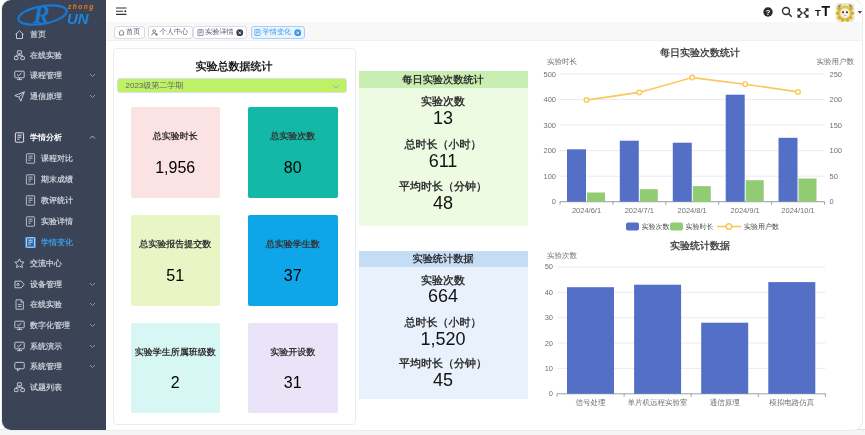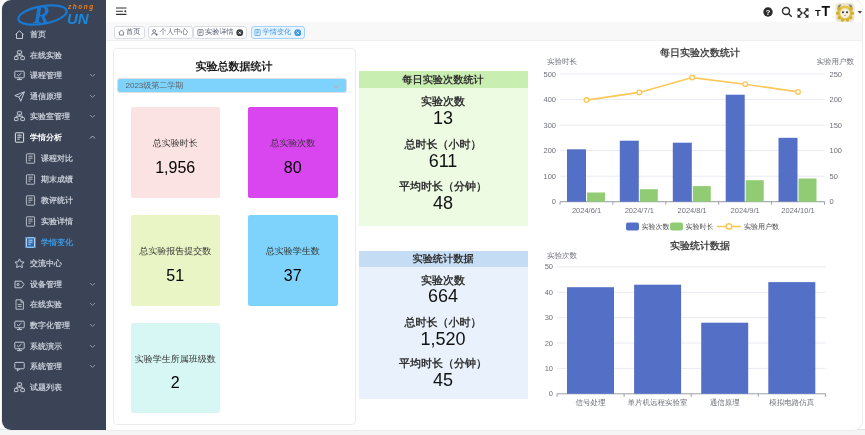--- a/index.html
+++ b/index.html
@@ -21,24 +21,24 @@
 #crumb { position:absolute; left:26px; top:0; height:22px; line-height:22px; font-size:7.2px; color:#303133; font-weight:bold; }
 #crumb .sep { color:#c0c4cc; font-weight:normal; padding:0 4px; font-size:8px; }
 #crumb .lt { color:#97a8be; font-weight:normal; }
 #tabbar { left:104px; top:22px; width:756px; height:19px; background:#f8f8f9; border-bottom:1px solid #eef0f2; }
 .tab { position:absolute; top:4px; height:12.5px; border:1px solid #d8dce5; border-radius:3px; background:#fff; color:#515a6e; font-size:7.2px; padding:0 2.5px; white-space:nowrap; display:inline-flex; align-items:center; }
 .tab svg { display:block; }
 .tab .ctx { padding:0 1.5px; }
 .tab.act { background:#e8f4ff; border-color:#a3d0fd; color:#3e97e0; }
 #card1 { left:110.5px; top:47.5px; width:243px; height:377px; background:#fff; border:1px solid #eaecef; border-radius:4px; }
 #card1 h3 { font-size:11px; color:#1a1a1a; text-align:center; margin-top:10px; font-weight:bold; }
-#sel { position:absolute; left:3px; top:29px; width:230.5px; height:15px; border:1px solid #dcdfe6; border-radius:3px; background:#7dd3fc; color:#5f6368; font-size:8px; line-height:13px; padding-left:8px; }
+#sel { position:absolute; left:3px; top:29px; width:230.5px; height:15px; border:1px solid #dcdfe6; border-radius:3px; background:#bef264; color:#5f6368; font-size:8px; line-height:13px; padding-left:8px; }
 #sel svg { position:absolute; right:6px; top:5px; }
 .tile { position:absolute; width:89.5px; height:90.5px; text-align:center; border-radius:2px; }
-.tile .lb { position:absolute; width:100%; top:30px; font-size:9px; font-weight:normal; color:#333; }
+.tile .lb { position:absolute; width:100%; top:23px; font-size:9px; font-weight:bold; color:#333; }
 .tile .vl { position:absolute; width:100%; top:51.5px; font-size:16px; color:#000; }
 .panel { position:absolute; left:356.5px; width:169px; text-align:center; }
 .panel .ph { font-size:10.2px; font-weight:bold; color:#333; }
 .panel .lb { font-size:11px; font-weight:bold; color:#333; line-height:13px; }
 .panel .vl { font-size:18px; color:#111; line-height:19px; }
 #charts { left:534px; top:41px; font-family:"Liberation Sans", sans-serif; }
 </style>
 </head>
 <body>
 <div id="stage">
@@ -81,34 +81,20 @@
           <span class="tx">课程管理</span>
           <svg class="ar" width="7" height="5" viewBox="0 0 7 5">
             <path d="M1 1 L3.5 3.5 L6 1" fill="none" stroke="#8d95a5" stroke-width="1"></path>
           </svg>
         </div>
       <div class="mi " style="top:85.7px">
           <svg class="ic" width="11" height="11" viewBox="0 0 11 11">
             <path d="M0.8 4.6 L10.4 0.8 L6.8 10.2 L5 6.2 Z M5 6.2 L10.4 0.8" fill="none" stroke="#c4c9d4" stroke-width="1"></path>
           </svg>
           <span class="tx">通信原理</span>
-          <svg class="ar" width="7" height="5" viewBox="0 0 7 5">
-            <path d="M1 1 L3.5 3.5 L6 1" fill="none" stroke="#8d95a5" stroke-width="1"></path>
-          </svg>
-        </div>
-      <div class="mi " style="top:106.2px">
-          <svg class="ic" width="11" height="11" viewBox="0 0 11 11">
-            <g fill="none" stroke="#c4c9d4" stroke-width="1">
-              <rect x="3.4" y="0.8" width="4.2" height="3" rx="0.5"></rect>
-              <rect x="0.4" y="6.6" width="3.6" height="3" rx="0.5"></rect>
-              <rect x="6.8" y="6.6" width="3.6" height="3" rx="0.5"></rect>
-              <path d="M5.5 3.8 V5.2 M2.2 6.6 V5.2 H8.6 V6.6"></path>
-            </g>
-          </svg>
-          <span class="tx">实验室管理</span>
           <svg class="ar" width="7" height="5" viewBox="0 0 7 5">
             <path d="M1 1 L3.5 3.5 L6 1" fill="none" stroke="#8d95a5" stroke-width="1"></path>
           </svg>
         </div>
       <div class="mi on" style="top:127.0px">
           <svg class="ic" width="11" height="11" viewBox="0 0 11 11">
             <g fill="none" stroke="#f0f2f5" stroke-width="0.9">
               <rect x="1.4" y="0.8" width="8.2" height="9.4" rx="0.6"></rect>
               <path d="M3.4 3.2 H7.6 M3.4 5.2 H7.6 M3.4 7.2 H5.6"></path>
             </g>
@@ -341,35 +327,39 @@
     </div>
     <div class="abs" id="card1">
       <h3>实验总数据统计</h3>
       <div id="sel">2023级第二学期<svg width="8" height="5" viewBox="0 0 8 5">
             <path d="M1 1 L4 4 L7 1" fill="none" stroke="#b3b7bd" stroke-width="1.1"></path>
           </svg></div>
       <div class="tile" style="left:17px;top:58.5px;background:#fbe3e3">
           <div class="lb">总实验时长</div>
           <div class="vl">1,956</div>
         </div>
-      <div class="tile" style="left:134.5px;top:58.5px;background:#d946ef">
+      <div class="tile" style="left:134.5px;top:58.5px;background:#14b8a6">
           <div class="lb">总实验次数</div>
           <div class="vl">80</div>
         </div>
       <div class="tile" style="left:17px;top:166.5px;background:#e9f5c5">
           <div class="lb">总实验报告提交数</div>
           <div class="vl">51</div>
         </div>
-      <div class="tile" style="left:134.5px;top:166.5px;background:#7dd3fc">
+      <div class="tile" style="left:134.5px;top:166.5px;background:#0ea5e9">
           <div class="lb">总实验学生数</div>
           <div class="vl">37</div>
         </div>
       <div class="tile" style="left:17px;top:274px;background:#d6f7f3">
           <div class="lb">实验学生所属班级数</div>
           <div class="vl">2</div>
+        </div>
+      <div class="tile" style="left:134.5px;top:274px;background:#eae4f9">
+          <div class="lb">实验开设数</div>
+          <div class="vl">31</div>
         </div>
     </div>
     <div class="panel" style="top:70.8px">
       <div class="ph" style="background:#c9eeb2;height:17.6px;line-height:17.6px">每日实验次数统计</div>
       <div style="background:#edfbe3;height:137.6px">
         <div class="lb" style="padding-top:6.5px">实验次数</div>
           <div class="vl" style="padding-top:1px">13</div>
         <div class="lb" style="padding-top:10.5px">总时长（小时）</div>
           <div class="vl" style="padding-top:1px">611</div>
         <div class="lb" style="padding-top:9px">平均时长（分钟）</div>

